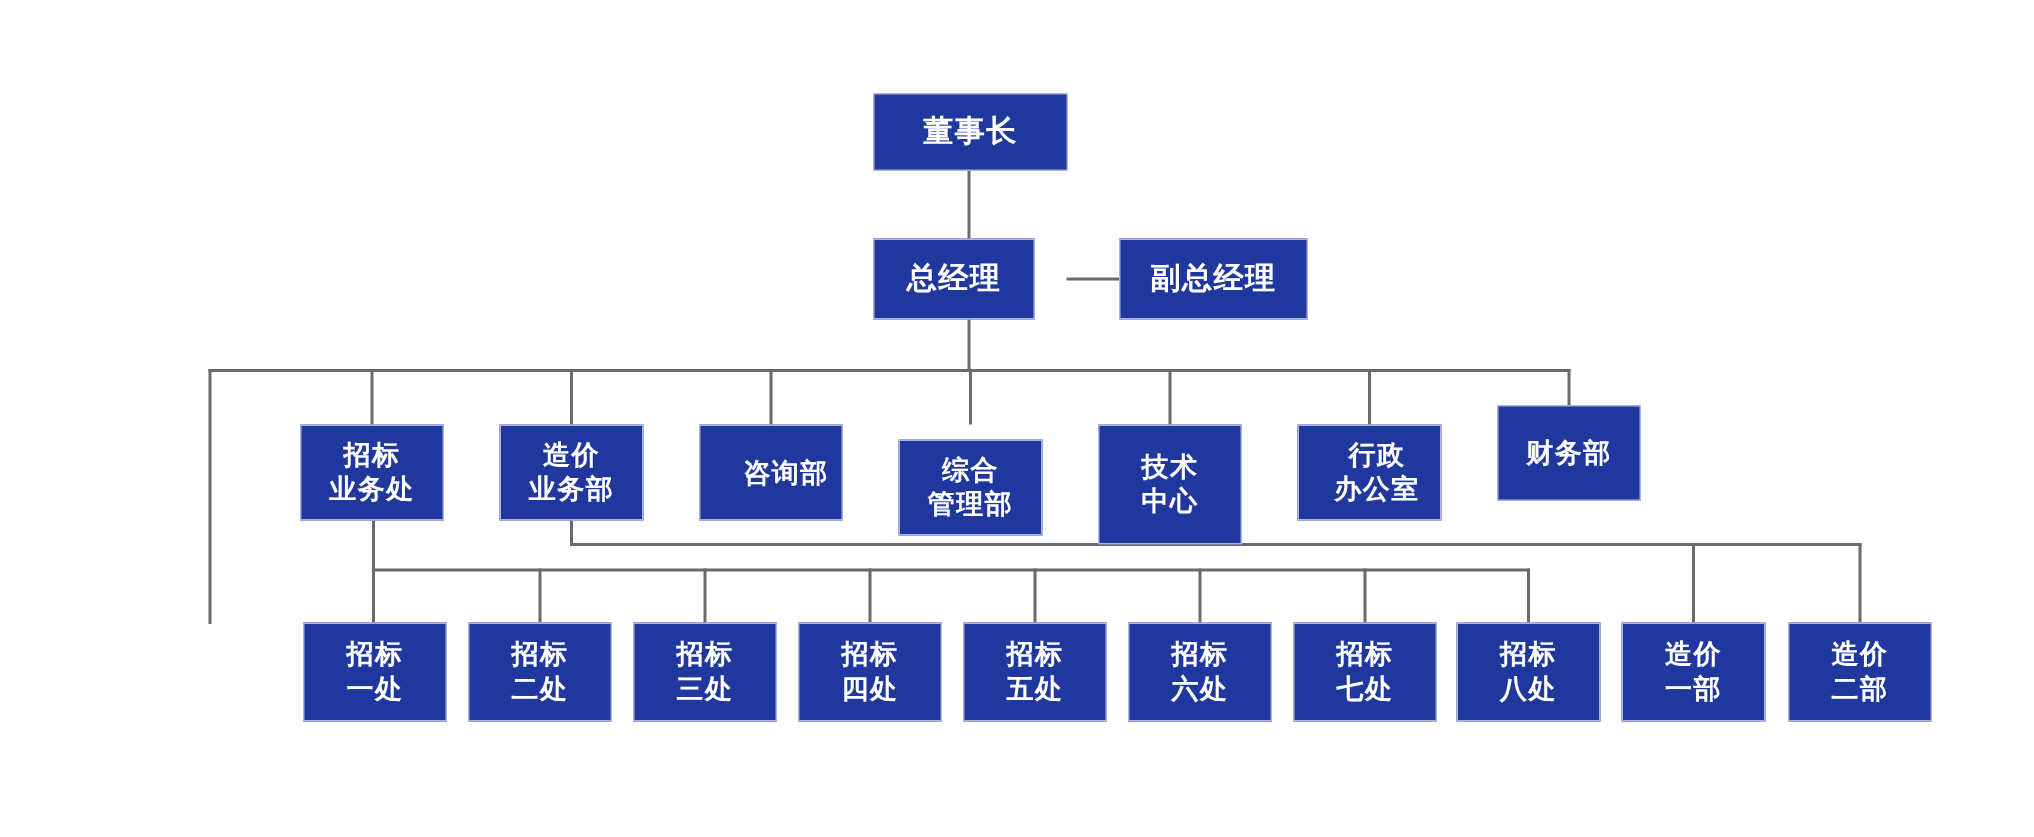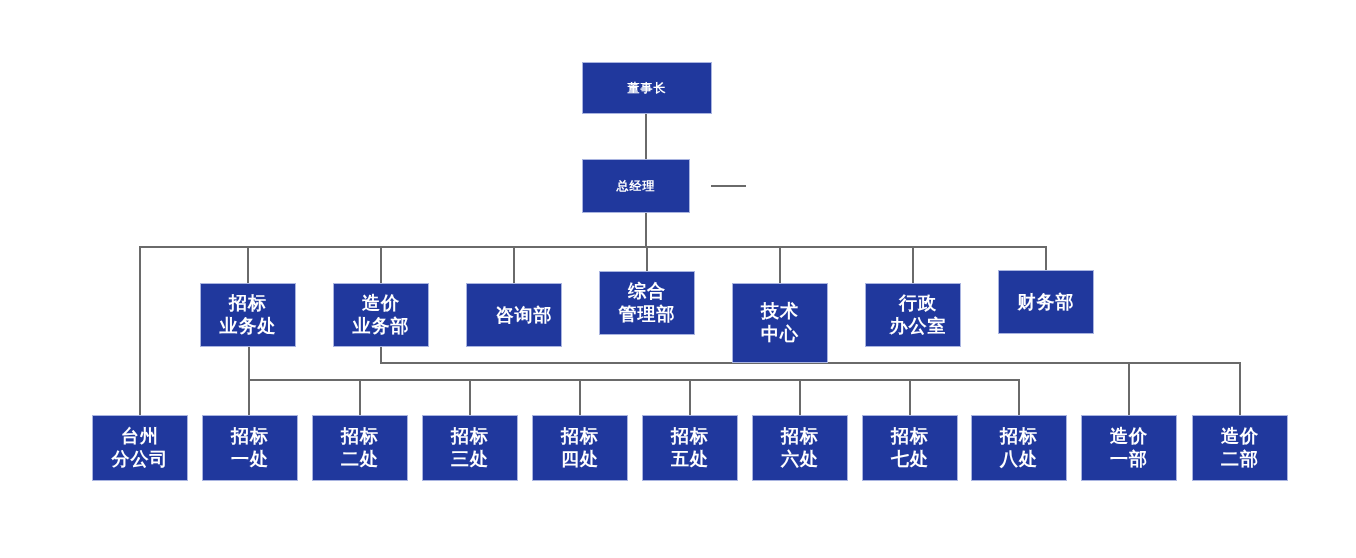--- a/index.html
+++ b/index.html
@@ -18,21 +18,21 @@
     box-sizing: border-box;
     color: #ffffff;
     font-weight: 700;
     display: flex;
     align-items: center;
     justify-content: center;
     text-align: center;
     white-space: pre-line;
     letter-spacing: 1px;
   }
-  .lv1, .lv2 { font-size: 12px; line-height: 24px; }
+  .lv1, .lv2 { font-size: 20px; line-height: 24px; }
   .lv3, .lv4 { font-size: 18px; line-height: 23px; }
   .hline { position: absolute; height: 2px; background: #6a6a6a; }
   .vline { position: absolute; width: 2px; background: #6a6a6a; }
 </style>
 </head>
 <body>
 
 <div class="canvas">
 
   <div class="vline" style="left:645px; top:114px; height:45px;"></div>
@@ -60,36 +60,35 @@
   <div class="vline" style="left:1018px; top:379px; height:36px;"></div>
 
   <div class="vline" style="left:380px; top:347px; height:17px;"></div>
   <div class="hline" style="left:380px; top:362px; width:861px;"></div>
   <div class="vline" style="left:1128px; top:362px; height:53px;"></div>
   <div class="vline" style="left:1239px; top:362px; height:53px;"></div>
 
   <div class="node lv1" style="left:582px; top:62px; width:130px; height:52px;">董事长</div>
 
   <div class="node lv2" style="left:582px; top:159px; width:108px; height:54px;">总经理</div>
+  <div class="node lv2" style="left:746px; top:159px; width:126px; height:54px;">副总经理</div>
 
   <div class="node lv3" style="left:200px; top:283px; width:96px; height:64px;">招标
 业务处</div>
   <div class="node lv3" style="left:333px; top:283px; width:96px; height:64px;">造价
 业务部</div>
   <div class="node lv3" style="left:466px; top:283px; width:96px; height:64px;padding-left:20px;">咨询部</div>
-  <div class="node lv3" style="left:599px; top:271px; width:96px; height:64px;">综合
+  <div class="node lv3" style="left:599px; top:293px; width:96px; height:64px;">综合
 管理部</div>
   <div class="node lv3" style="left:732px; top:283px; width:96px; height:80px;">技术
 中心</div>
   <div class="node lv3" style="left:865px; top:283px; width:96px; height:64px;padding-left:10px;">行政
 办公室</div>
   <div class="node lv3" style="left:998px; top:270px; width:96px; height:64px;">财务部</div>
 
-  <div class="node lv4" style="left:92px; top:415px; width:96px; height:66px;">台州
-分公司</div>
   <div class="node lv4" style="left:202px; top:415px; width:96px; height:66px;">招标
 一处</div>
   <div class="node lv4" style="left:312px; top:415px; width:96px; height:66px;">招标
 二处</div>
   <div class="node lv4" style="left:422px; top:415px; width:96px; height:66px;">招标
 三处</div>
   <div class="node lv4" style="left:532px; top:415px; width:96px; height:66px;">招标
 四处</div>
   <div class="node lv4" style="left:642px; top:415px; width:96px; height:66px;">招标
 五处</div>

